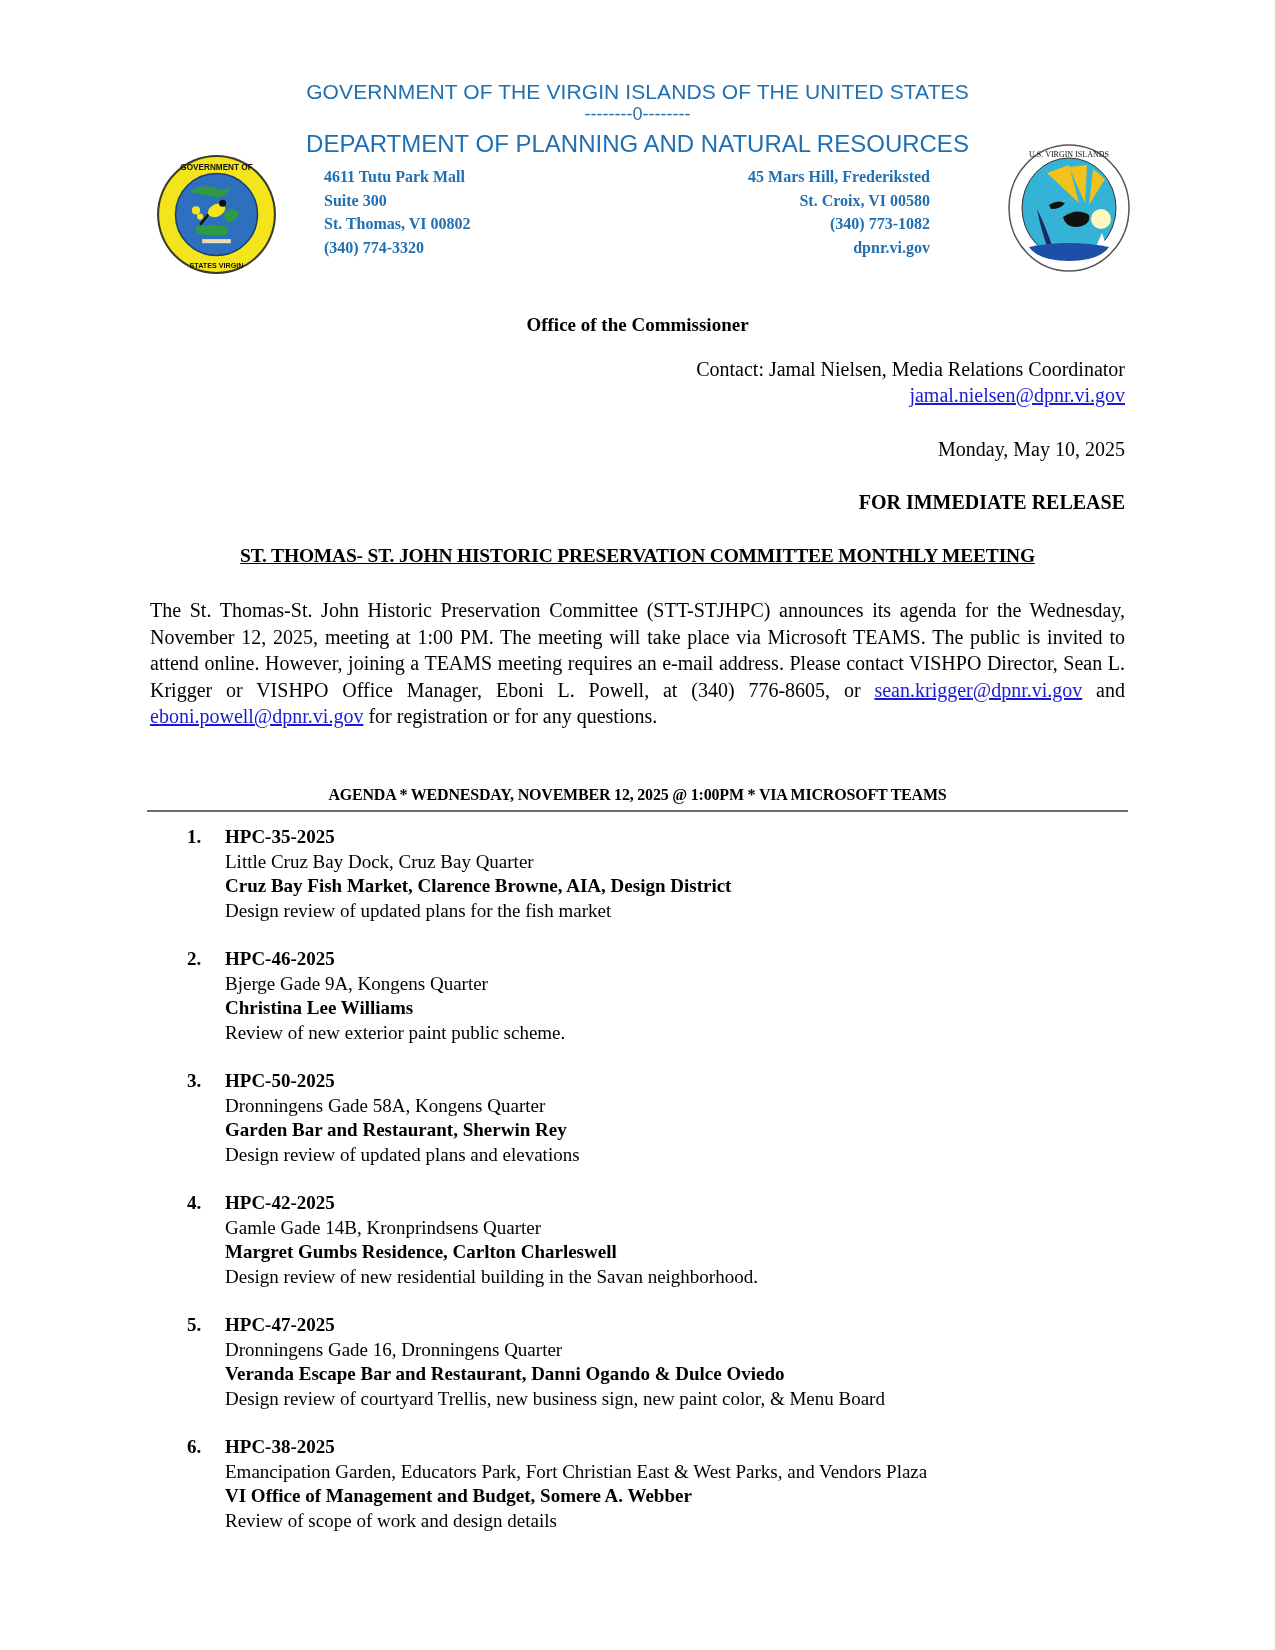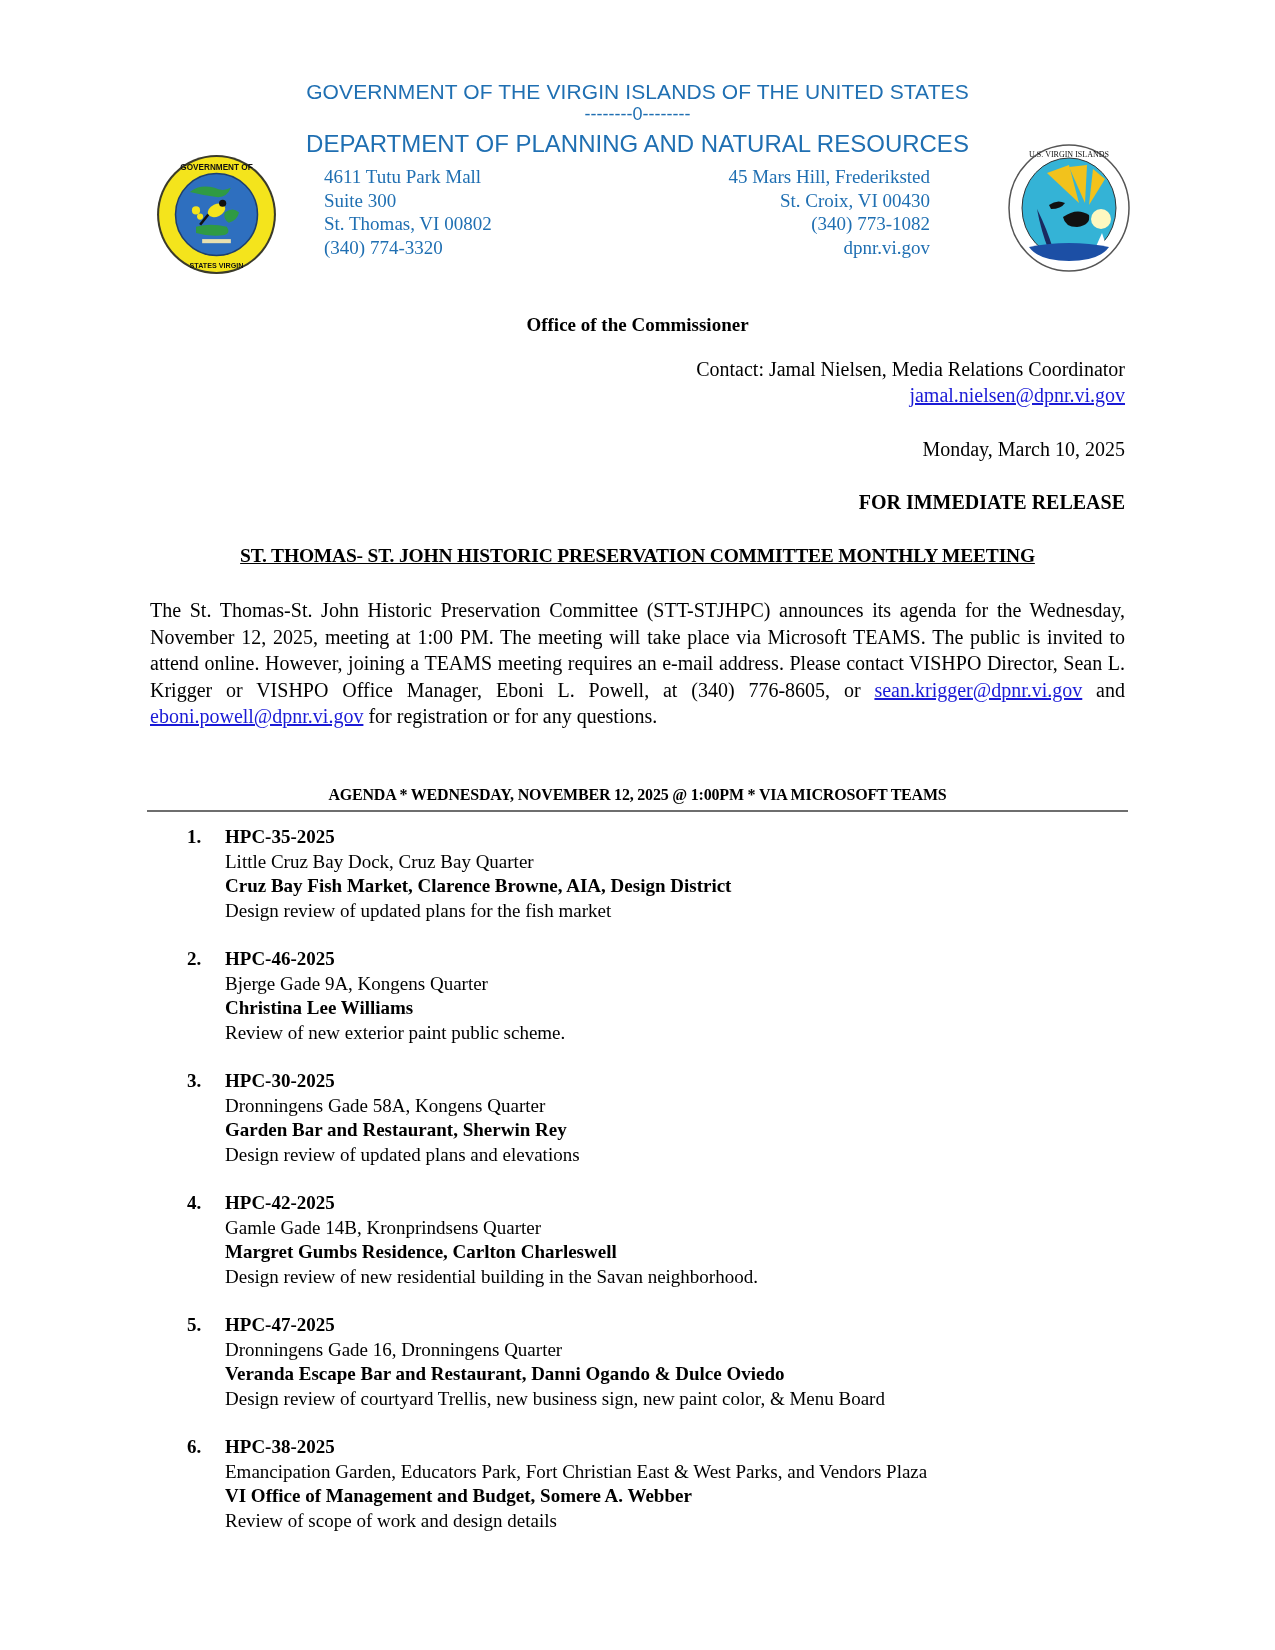--- a/index.html
+++ b/index.html
@@ -4,21 +4,21 @@
 <style>
   html, body { margin: 0; padding: 0; background: #ffffff; }
   body { width: 1275px; height: 1650px; position: relative; overflow: hidden; color: #000; }
   .page { position: absolute; left: 0; top: 0; width: 1275px; height: 1650px; }
 
   
   .lh-title { position: absolute; left: 0; width: 1275px; text-align: center; font-family: "Liberation Sans", sans-serif; color: #1f6fb2; }
   .lh-gov { top: 80px; font-size: 21px; letter-spacing: 0.1px; }
   .lh-sep { top: 104px; font-size: 18px; }
   .lh-dept { top: 130px; font-size: 24px; font-weight: normal; }
-  .addr { position: absolute; font-family: "Liberation Serif", serif; color: #1f6fb2; font-size: 19px; line-height: 23.5px; }
+  .addr { position: absolute; font-family: "Liberation Serif", serif; color: #1f6fb2; font-size: 16px; line-height: 23.5px; font-weight: bold; }
   .addr-left { left: 324px; top: 165px; text-align: left; }
   .addr-right { left: 640px; top: 165px; width: 290px; text-align: right; }
 
   .seal { position: absolute; }
   .seal-left { left: 155px; top: 153px; width: 123px; height: 123px; }
   .seal-right { left: 1007px; top: 143px; width: 124px; height: 130px; }
   .office { position: absolute; top: 314px; left: 0; width: 1275px; text-align: center; font-family: "Liberation Serif", serif; font-weight: bold; font-size: 19px; }
   .right-block { position: absolute; right: 150px; text-align: left; font-family: "Liberation Serif", serif; font-size: 20px; }
   .contact { top: 358px; }
   .email { top: 384px; color: #1a1ad6; text-decoration: underline; margin-left: 29px; }
@@ -52,21 +52,21 @@
   <div class="lh-title lh-dept">DEPARTMENT OF PLANNING AND NATURAL RESOURCES</div>
 
   <div class="addr addr-left">
     <div>4611 Tutu Park Mall</div>
     <div>Suite 300</div>
     <div>St. Thomas, VI  00802</div>
     <div>(340) 774-3320</div>
   </div>
   <div class="addr addr-right">
     <div>45 Mars Hill, Frederiksted</div>
-    <div>St. Croix, VI 00430</div>
+    <div>St. Croix, VI 00580</div>
     <div>(340) 773-1082</div>
     <div>dpnr.vi.gov</div>
   </div>
 
   <svg class="seal seal-left" viewBox="0 0 120 120">
     <circle cx="60" cy="60" r="58" fill="#3a3a2a"></circle>
     <circle cx="60" cy="60" r="56" fill="#f4e41c"></circle>
     <circle cx="60" cy="60" r="40" fill="#2e6fbf" stroke="#1d3f6e" stroke-width="1.5"></circle>
     <path d="M34 38 q10 -8 24 -4 q8 4 16 0 q-4 10 -14 9 q-14 -2 -26 -5z" fill="#2f9a44"></path>
     <path d="M68 58 q8 -6 14 0 q-2 8 -10 10 q-6 -4 -4 -10z" fill="#2f9a44"></path>
@@ -92,21 +92,21 @@
     <path d="M56 74 q14 -10 26 -2 q2 10 -12 12 q-12 0 -14 -10z" fill="#111"></path>
     <path d="M30 66 q10 20 16 40 l-4 2 q-8 -20 -12 -42z" fill="#1a2a60"></path>
     <path d="M95 90 l-8 18 h14z" fill="#ffffff"></path>
     <path d="M22 104 q40 -8 80 0 q-10 14 -40 14 q-30 0 -40 -14z" fill="#1c4fa5"></path>
     <text x="62" y="14" font-size="8" font-family="Liberation Serif, serif" text-anchor="middle" fill="#111">U.S. VIRGIN ISLANDS</text>
   </svg>
 
   <div class="office">Office of the Commissioner</div>
   <div class="right-block contact">Contact: Jamal Nielsen, Media Relations Coordinator</div>
   <div class="right-block email">jamal.nielsen@dpnr.vi.gov</div>
-  <div class="right-block date">Monday, March 10, 2025</div>
+  <div class="right-block date">Monday, May 10, 2025</div>
   <div class="right-block release">FOR IMMEDIATE RELEASE</div>
 
   <div class="headline">ST. THOMAS- ST. JOHN HISTORIC PRESERVATION COMMITTEE MONTHLY MEETING</div>
 
   <div class="para"><span>The St. Thomas-St. John Historic Preservation Committee (STT-STJHPC) announces its agenda for the Wednesday, November 12, 2025, meeting at 1:00 PM.  The meeting will take place via Microsoft TEAMS.  The public is invited to attend online.  However, joining a TEAMS meeting requires an e-mail address.  Please contact VISHPO Director, Sean L. Krigger or VISHPO Office Manager, Eboni L. Powell, at (340) 776-8605, or </span><a>sean.krigger@dpnr.vi.gov</a><span> and </span><a>eboni.powell@dpnr.vi.gov</a><span> for registration or for any questions.</span></div>
 
   <div class="agenda-head">AGENDA * WEDNESDAY, NOVEMBER 12, 2025 @ 1:00PM * VIA MICROSOFT TEAMS</div>
   <div class="agenda-rule"></div>
 
   <div class="agenda-list">
@@ -126,21 +126,21 @@
         <span class="case">HPC-46-2025</span>
         <span class="loc">Bjerge Gade 9A, Kongens Quarter</span>
         <span class="applicant">Christina Lee Williams</span>
         <span class="desc">Review of new exterior paint public scheme.</span>
       </div>
     </div>
 
     <div class="item" style="top:1069px;">
       <span class="num">3.</span>
       <div class="lines">
-        <span class="case">HPC-30-2025</span>
+        <span class="case">HPC-50-2025</span>
         <span class="loc">Dronningens Gade 58A, Kongens Quarter</span>
         <span class="applicant">Garden Bar and Restaurant, Sherwin Rey</span>
         <span class="desc">Design review of updated plans and elevations</span>
       </div>
     </div>
 
     <div class="item" style="top:1191px;">
       <span class="num">4.</span>
       <div class="lines">
         <span class="case">HPC-42-2025</span>

